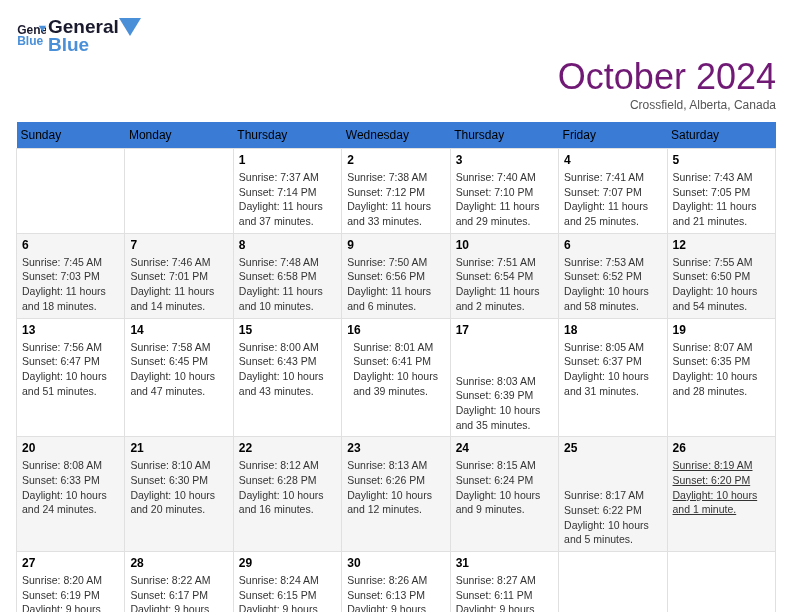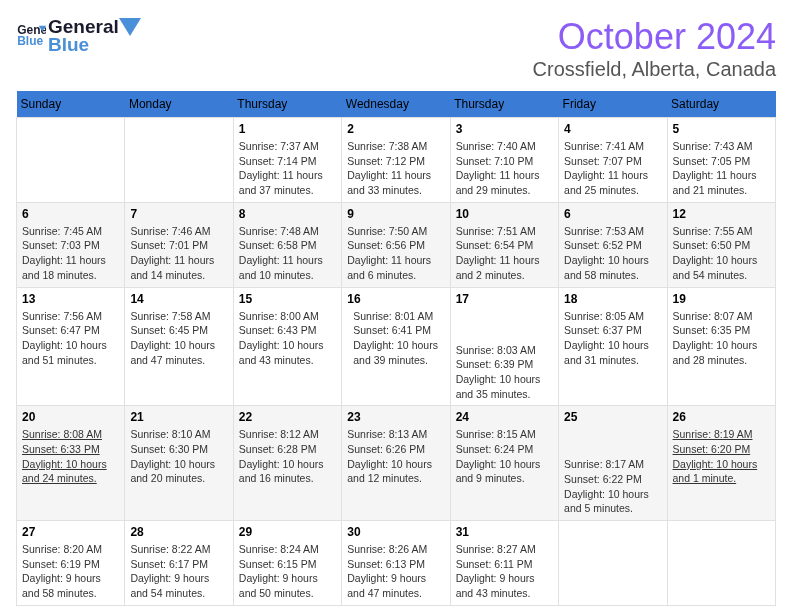--- a/index.html
+++ b/index.html
@@ -24,24 +24,25 @@
       width: 30px;
       height: 30px;
       margin-right: 2px;
     }
     .title-block {
       text-align: right;
     }
     .month-title {
       font-size: 36px;
       font-weight: 300;
-      color: #8b5cf6;
+      color: #701a75;
+      margin-top: 40px;
     }
     .location {
-      font-size: 20px;
+      font-size: 12px;
       color: #555;
     }
     table {
       width: 100%;
       border-collapse: collapse;
       font-size: 11px;
     }
     th {
       background-color: #3a7bd5;
       color: #000000;
@@ -253,21 +254,21 @@
           <div class="day-num">19</div>
           <div class="day-detail" style="white-space: pre-line;">Sunrise: 8:07 AM
 Sunset: 6:35 PM
 Daylight: 10 hours
 and 28 minutes.</div>
         </td>
       </tr>
       <tr>
         <td>
           <div class="day-num">20</div>
-          <div class="day-detail" style="white-space: pre-line; text-decoration: underline;">Sunrise: 8:08 AM
+          <div class="day-detail" style="white-space: pre-line;">Sunrise: 8:08 AM
 Sunset: 6:33 PM
 Daylight: 10 hours
 and 24 minutes.</div>
         </td>
         <td>
           <div class="day-num">21</div>
           <div class="day-detail" style="white-space: pre-line;">Sunrise: 8:10 AM
 Sunset: 6:30 PM
 Daylight: 10 hours
 and 20 minutes.</div>

